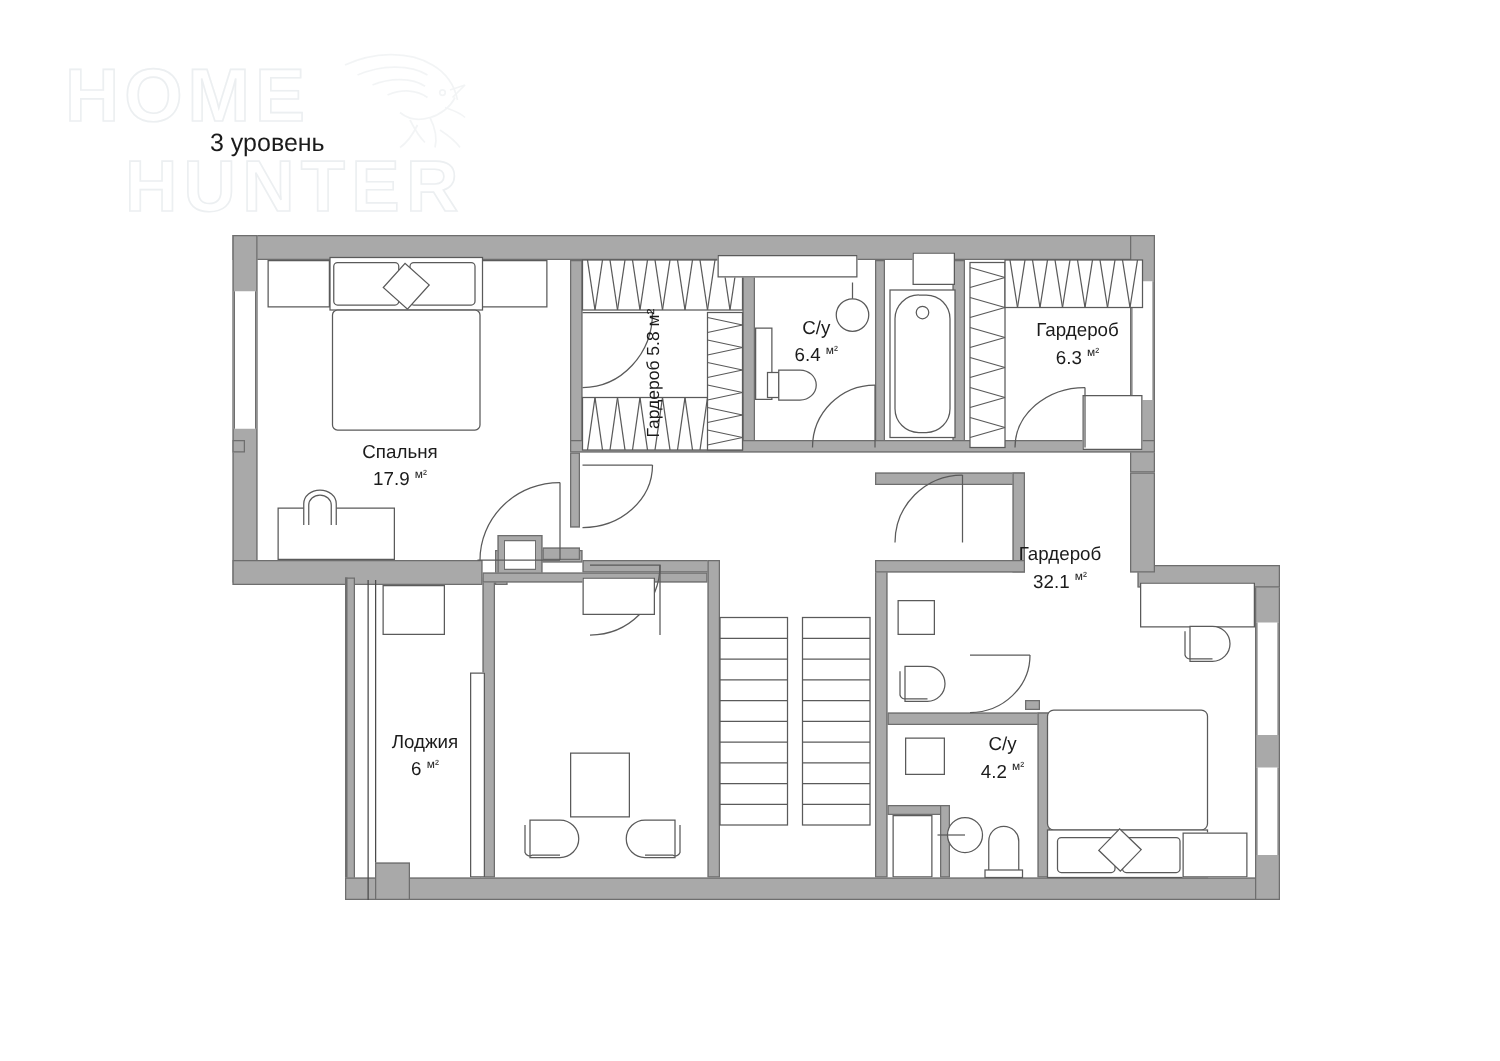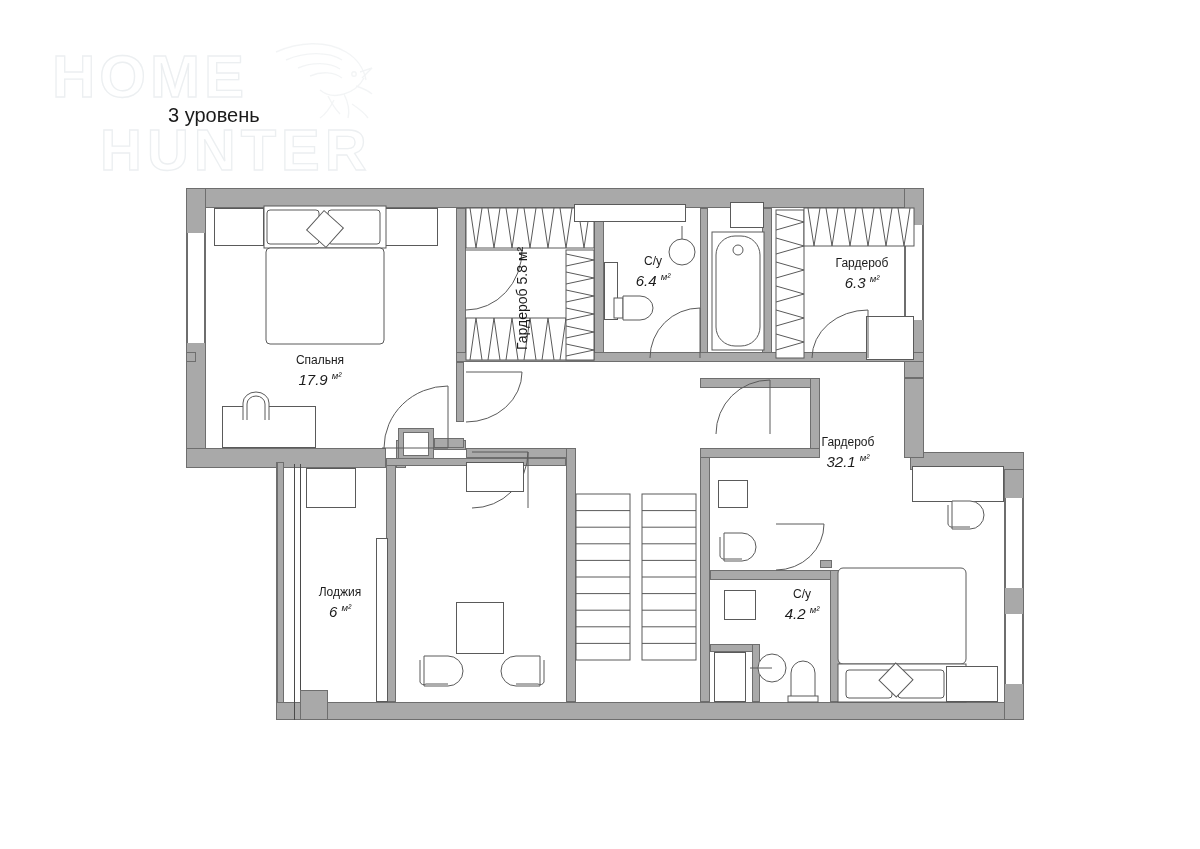--- a/index.html
+++ b/index.html
@@ -39,22 +39,22 @@
   
   .wall{position:absolute;background:#a9a9a9;box-sizing:border-box;
          border:1px solid #6e6e6e;}
   .wall.nb{border:none;}
   .room{position:absolute;background:#ffffff;box-sizing:border-box;}
   .ln{position:absolute;background:#4a4a4a;}           
   .fb{position:absolute;box-sizing:border-box;border:1px solid #5a5a5a;
       background:#ffffff;}
   .lbl{position:absolute;text-align:center;color:#1b1b1b;
        font-size:14.5px;line-height:1.38;white-space:nowrap;}
-  .lbl .nm{display:block;font-size:12px;}
-  .lbl .ar{display:block;font-size:15px;font-style:italic;}
+  .lbl .nm{display:block;font-size:15px;}
+  .lbl .ar{display:block;font-size:15px;}
   .lbl .ar sup{font-size:9.5px;}
   .lbl-v{position:absolute;color:#1b1b1b;font-size:14px;
          writing-mode:vertical-rl;transform:rotate(180deg);
          text-align:center;line-height:1.5;}
   .svgl{position:absolute;overflow:visible;}
   .svgl path,.svgl line,.svgl rect,.svgl circle,.svgl ellipse{
     fill:none;stroke:#5a5a5a;stroke-width:1;
   }
   .svgl .fillw{fill:#ffffff;}
 </style>

